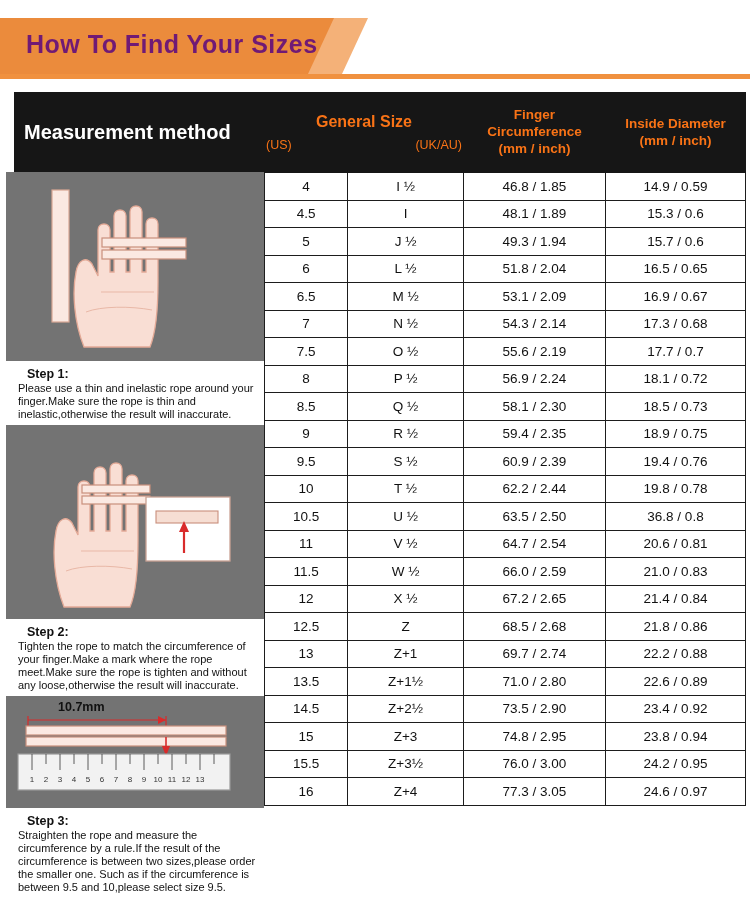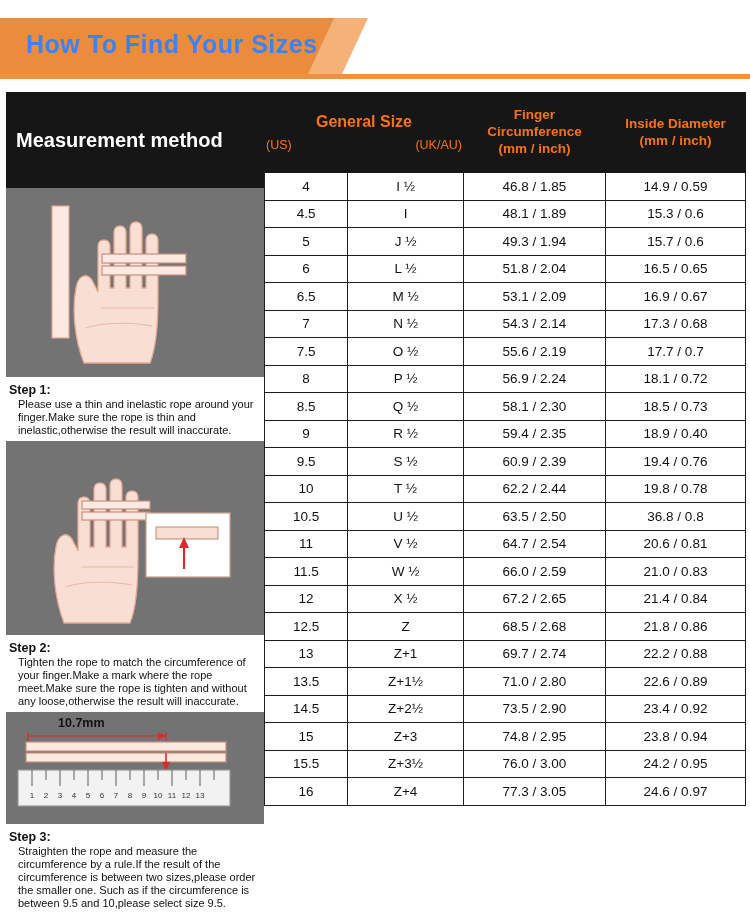--- a/index.html
+++ b/index.html
@@ -35,21 +35,21 @@
     left: 308px; top: 0;
     width: 60px; height: 56px;
     background: #f4b178;
     clip-path: polygon(26px 0, 100% 0, calc(100% - 26px) 100%, 0 100%);
   }
   .banner-title {
     position: absolute;
     left: 26px; top: 12px;
     font-size: 25px;
     font-weight: bold;
-    color: #3b82f6;
+    color: #701a75;
     letter-spacing: 0.5px;
   }
   .banner-rule {
     position: absolute;
     left: 0; top: 56px;
     width: 750px; height: 5px;
     background: #f0913f;
   }
 
   
@@ -61,37 +61,38 @@
   }
 
   
   .left {
     width: 258px;
     flex: 0 0 258px;
   }
   .measure-head {
     background: #161616;
     color: #ffffff;
-    height: 96px;
+    height: 80px;
     display: flex;
     align-items: center;
     padding-left: 10px;
     font-size: 20px;
     font-weight: bold;
+    margin-left: 8px;
   }
   .illus {
     position: relative;
     width: 258px;
     background: #737373;
   }
   .step-label {
     font-size: 12.5px;
     font-weight: bold;
     color: #111;
-    margin: 6px 0 1px 3px;
+    margin: 6px 0 1px 21px;
   }
   .step-text {
     font-size: 11px;
     line-height: 1.18;
     color: #111;
     margin: 0 6px 4px 12px;
     font-weight: normal;
   }
 
   
@@ -331,21 +332,21 @@
             <tr>
               <td class="cell">8.5</td>
               <td class="cell">Q ½</td>
               <td class="cell">58.1  /  2.30</td>
               <td class="cell">18.5  /  0.73</td>
             </tr>
             <tr>
               <td class="cell">9</td>
               <td class="cell">R ½</td>
               <td class="cell">59.4  /  2.35</td>
-              <td class="cell">18.9  /  0.40</td>
+              <td class="cell">18.9  /  0.75</td>
             </tr>
             <tr>
               <td class="cell">9.5</td>
               <td class="cell">S ½</td>
               <td class="cell">60.9  /  2.39</td>
               <td class="cell">19.4  /  0.76</td>
             </tr>
             <tr>
               <td class="cell">10</td>
               <td class="cell">T ½</td>

